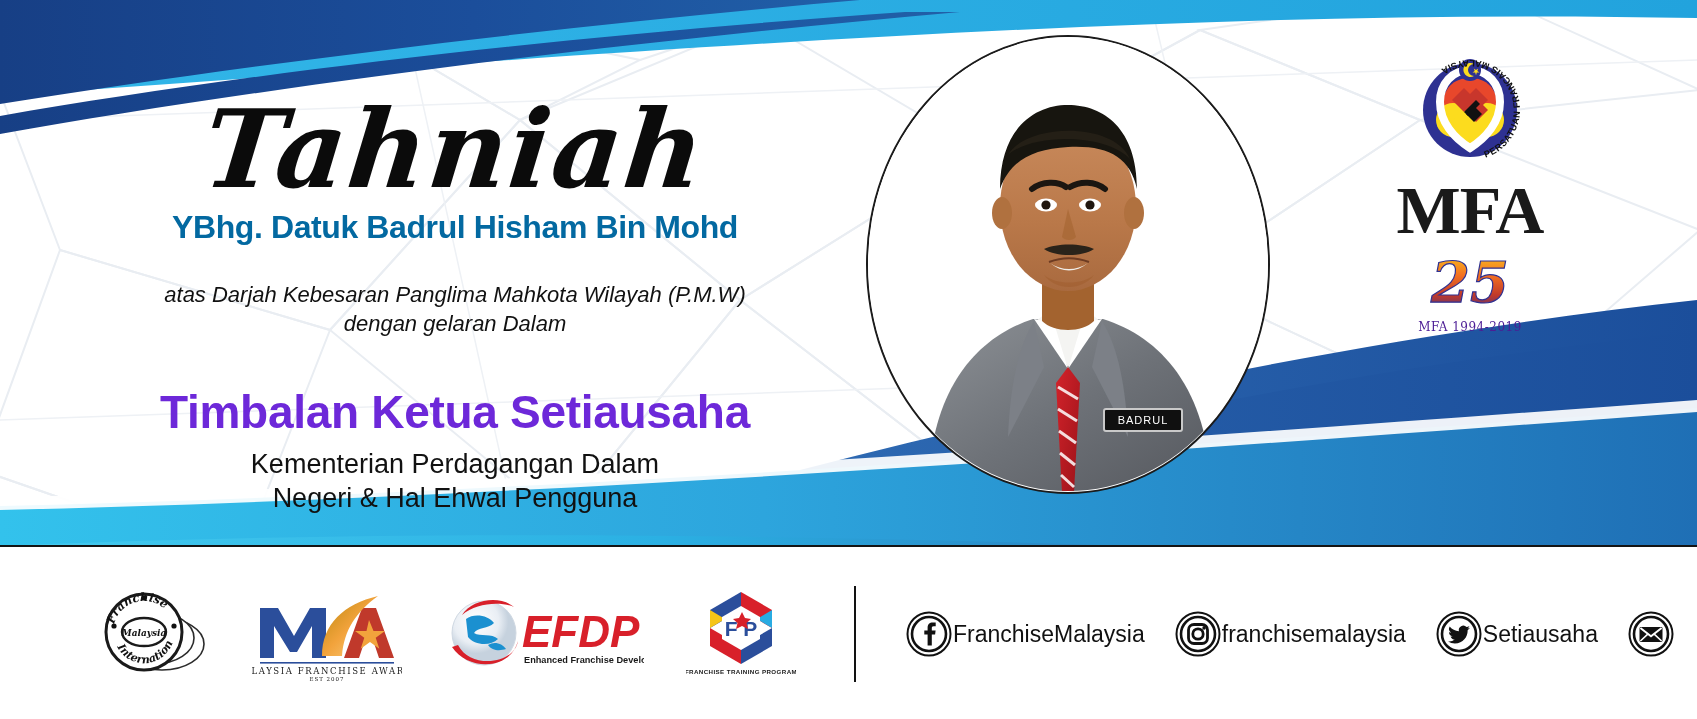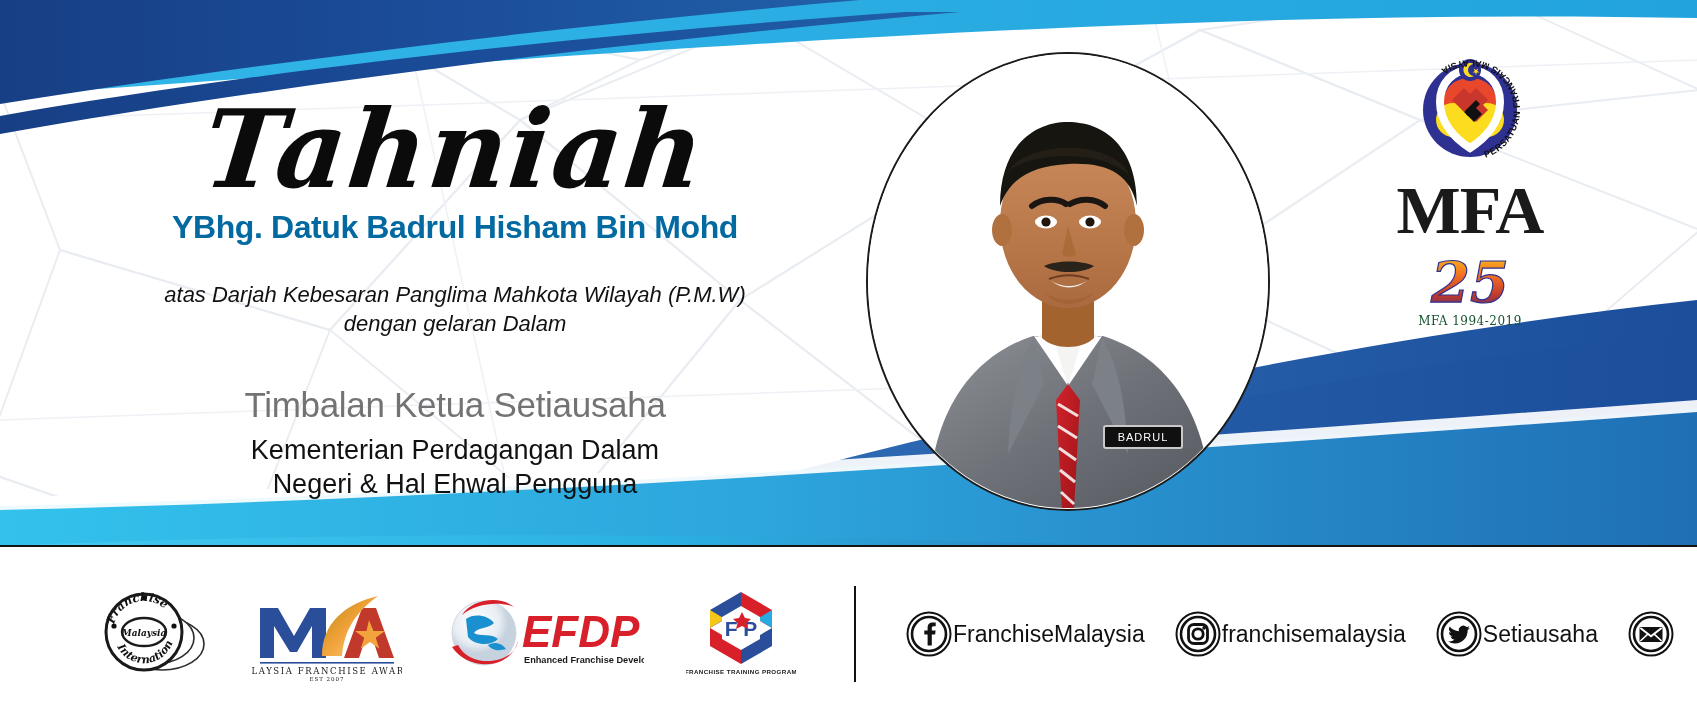--- a/index.html
+++ b/index.html
@@ -39,37 +39,37 @@
   .award{
     font-family:"Liberation Sans",sans-serif;
     font-style:italic;
     font-size:22px;
     line-height:1.33;
     color:#111;
     margin:34px 0 0 0;
   }
   .position{
     font-family:"Liberation Sans",sans-serif;
-    font-weight:400;
-    font-size:35px;
-    color:#737373;
+    font-weight:700;
+    font-size:46px;
+    color:#6d28d9;
     margin:46px 0 0 0;
     letter-spacing:-0.3px;
   }
   .ministry{
     font-family:"Liberation Sans",sans-serif;
     font-size:27px;
     line-height:1.28;
     color:#111;
     margin:8px 0 0 0;
   }
 
   
   #portrait{
-    position:absolute;left:866px;top:52px;width:400px;height:455px;
+    position:absolute;left:866px;top:35px;width:400px;height:455px;
     border-radius:50%;
     border:2.5px solid #1b1b1b;
     overflow:hidden;
     background:#ffffff;
   }
   #portrait svg{display:block;width:100%;height:100%;}
 
   
   #mfa{position:absolute;left:1370px;top:48px;width:200px;text-align:center;}
   #mfa .crest{width:124px;height:124px;margin:0 auto;position:relative;}
@@ -82,22 +82,22 @@
     color:#1a1a1a;
     line-height:1;
     margin-top:4px;
   }
   .anniv{margin-top:8px;}
   .anniv svg{display:block;margin:0 auto;}
   .anniv-sub{
     font-family:"DejaVu Serif",serif;
     font-size:12px;
     letter-spacing:0.5px;
-    color:#14532d;
-    margin-top:0;
+    color:#4c1d95;
+    margin-top:6px;
   }
 
   
   #footer{
     position:absolute;left:0;top:545px;width:1697px;height:174px;
     background:#ffffff;
     border-top:2px solid #141414;
     display:flex;align-items:center;
   }
   #footer-logos{display:flex;align-items:center;gap:42px;padding-left:92px;}

